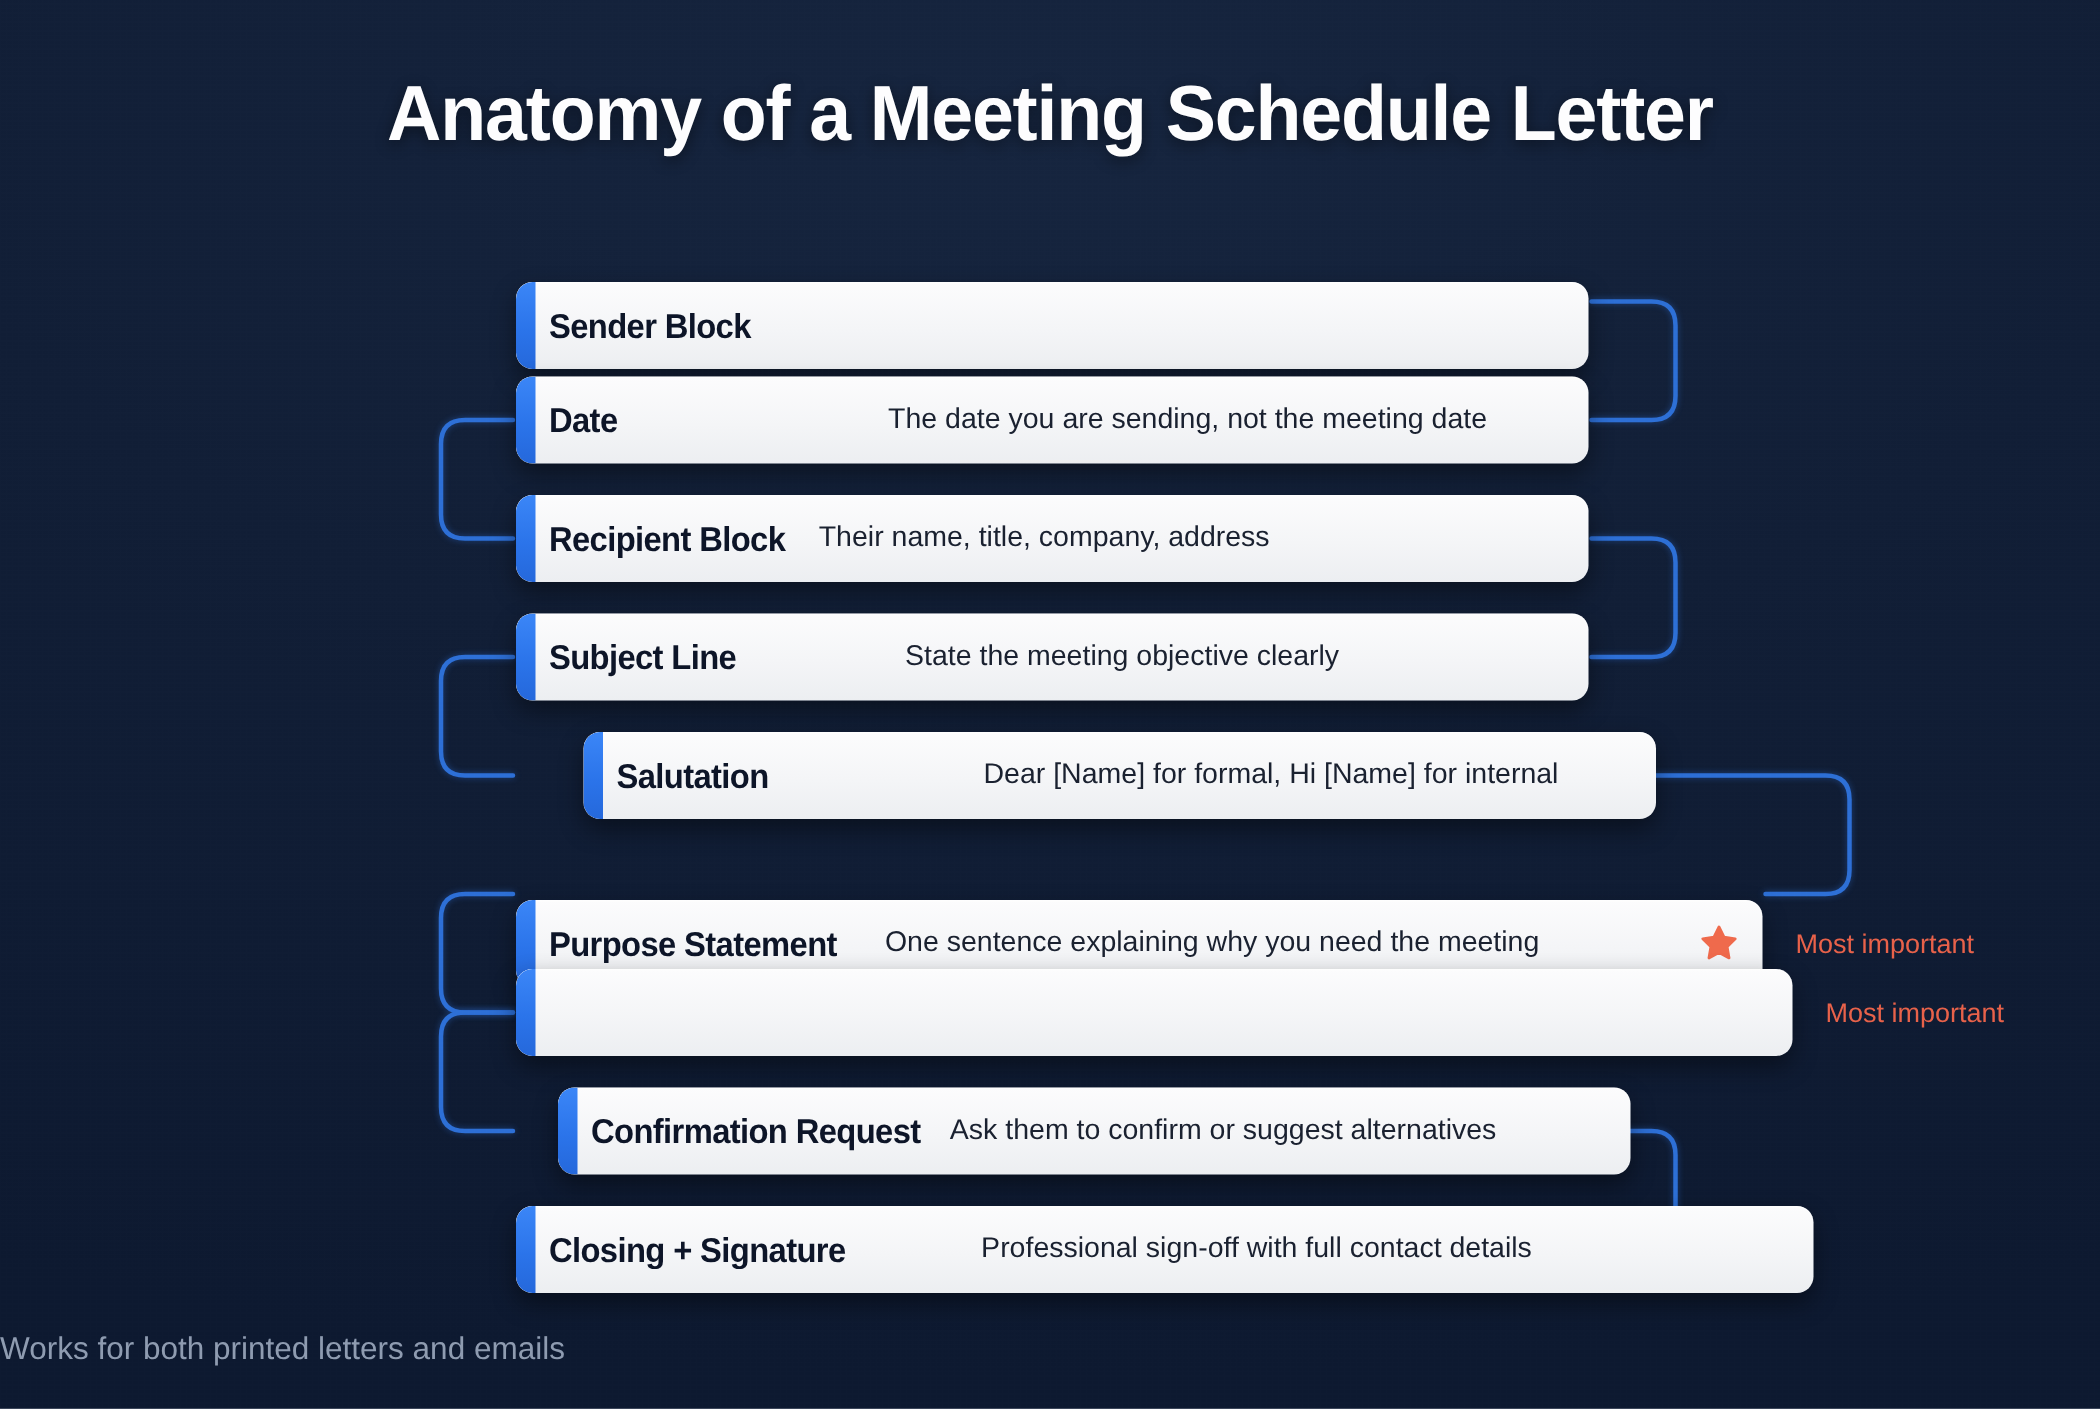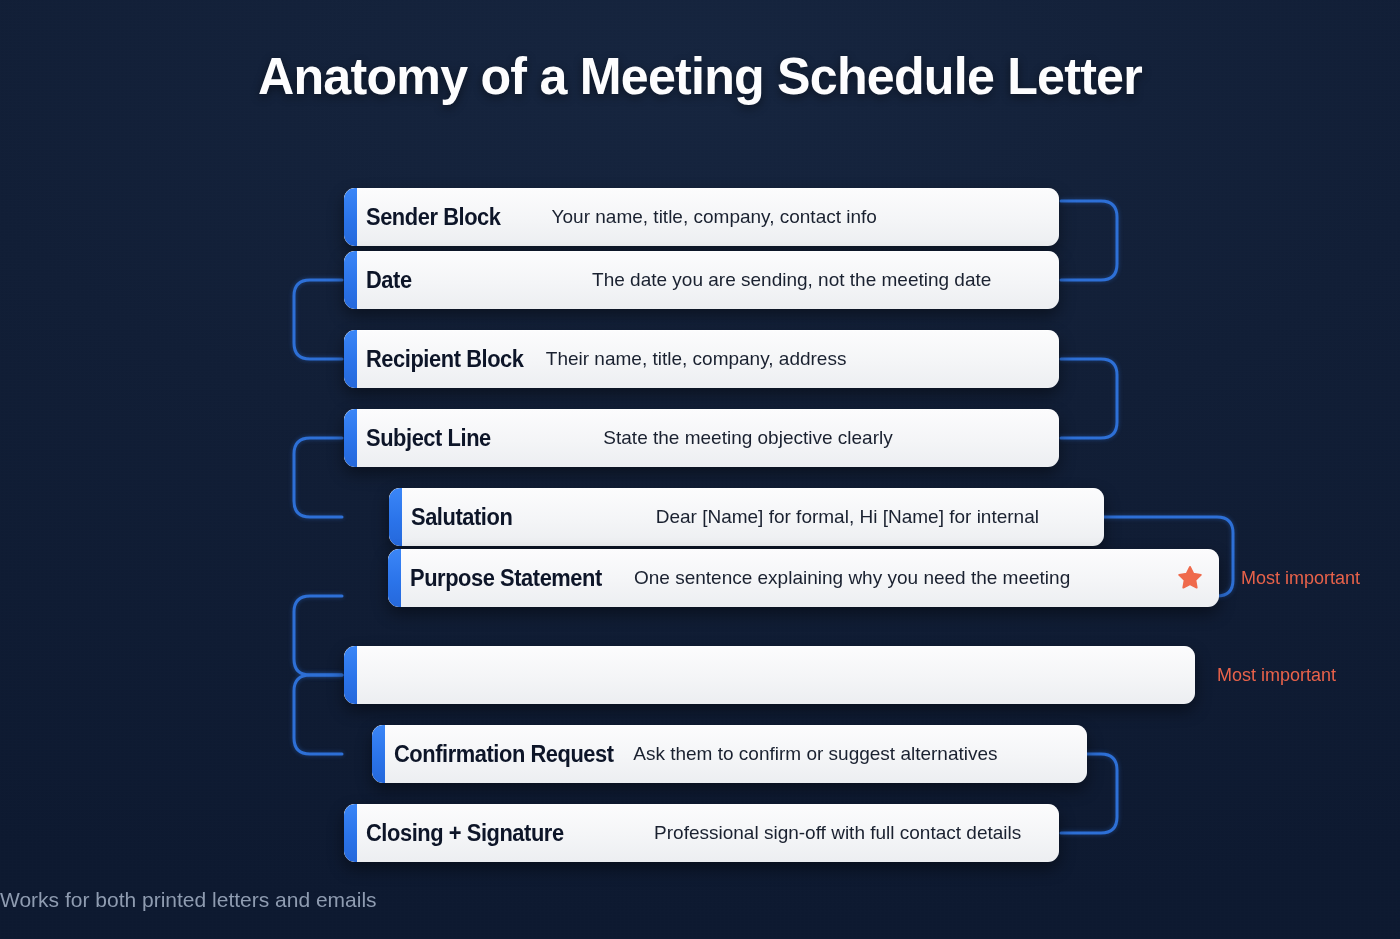--- a/index.html
+++ b/index.html
@@ -150,21 +150,20 @@
       <path d="M 342 675 H 310 Q 294 675 294 691 V 738 Q 294 754 310 754 H 342"></path>
     </svg>
 
   <div id="rows-host">
       <div class="row" style="top: 188px;">
         <div class="card" style="width: 715px;">
           <div class="accent"></div>
           <div class="card-inner">
             <span class="label">Sender Block</span>
             <span class="spacer" style="min-width: 44px; flex-grow: 0; flex-basis: 44px;"></span>
-            <span class="desc">Your name, title, company, contact info</span>
           </div>
         </div>
       </div>
       <div class="row" style="top: 251px;">
         <div class="card" style="width: 715px; align-items: center;">
           <div class="accent"></div>
           <div class="card-inner">
             <span class="label">Date</span>
             <span class="spacer" style="min-width: 178px; flex-grow: 0; flex-basis: 178px;"></span>
             <span class="desc">The date you are sending, not the meeting date</span>
@@ -194,21 +193,21 @@
       <div class="row" style="top: 488px;">
         <div class="card" style="width: 715px; margin-left: 45px;">
           <div class="accent"></div>
           <div class="card-inner">
             <span class="label">Salutation</span>
             <span class="spacer" style="min-width: 138px; flex-grow: 0; flex-basis: 138px;"></span>
             <span class="desc">Dear [Name] for formal, Hi [Name] for internal</span>
           </div>
         </div>
       </div>
-      <div class="row" style="top: 549px; margin-left: 44px;">
+      <div class="row" style="top: 600px;">
         <div class="card" style="width: 831px;">
           <div class="accent"></div>
           <div class="card-inner">
             <span class="label">Purpose Statement</span>
             <span class="spacer" style="min-width: 22px; flex-grow: 0; flex-basis: 22px;"></span>
             <span class="desc">One sentence explaining why you need the meeting</span>
             <span class="spacer"></span>
             <svg class="star" viewBox="0 0 24 24">
               <path d="M12 1.8 L15.1 8.1 L22 9.1 L17 14 L18.2 20.9 L12 17.6 L5.8 20.9 L7 14 L2 9.1 L8.9 8.1 Z" fill="#ef6a4c" stroke="#ef6a4c" stroke-width="1.7" stroke-linejoin="round"></path>
             </svg>
@@ -226,21 +225,21 @@
         <div class="card" style="width: 715px; margin-left: 28px;">
           <div class="accent"></div>
           <div class="card-inner">
             <span class="label">Confirmation Request</span>
             <span class="spacer" style="min-width: 8px; flex-grow: 0; flex-basis: 8px;"></span>
             <span class="desc">Ask them to confirm or suggest alternatives</span>
           </div>
         </div>
       </div>
       <div class="row" style="top: 804px;">
-        <div class="card" style="width: 715px; align-items: center;">
+        <div class="card" style="width: 865px; align-items: center;">
           <div class="accent"></div>
           <div class="card-inner">
             <span class="label">Closing + Signature</span>
             <span class="spacer" style="min-width: 80px; flex-grow: 0; flex-basis: 80px;"></span>
             <span class="desc">Professional sign-off with full contact details</span>
           </div>
         </div>
       </div>
     </div>
 

